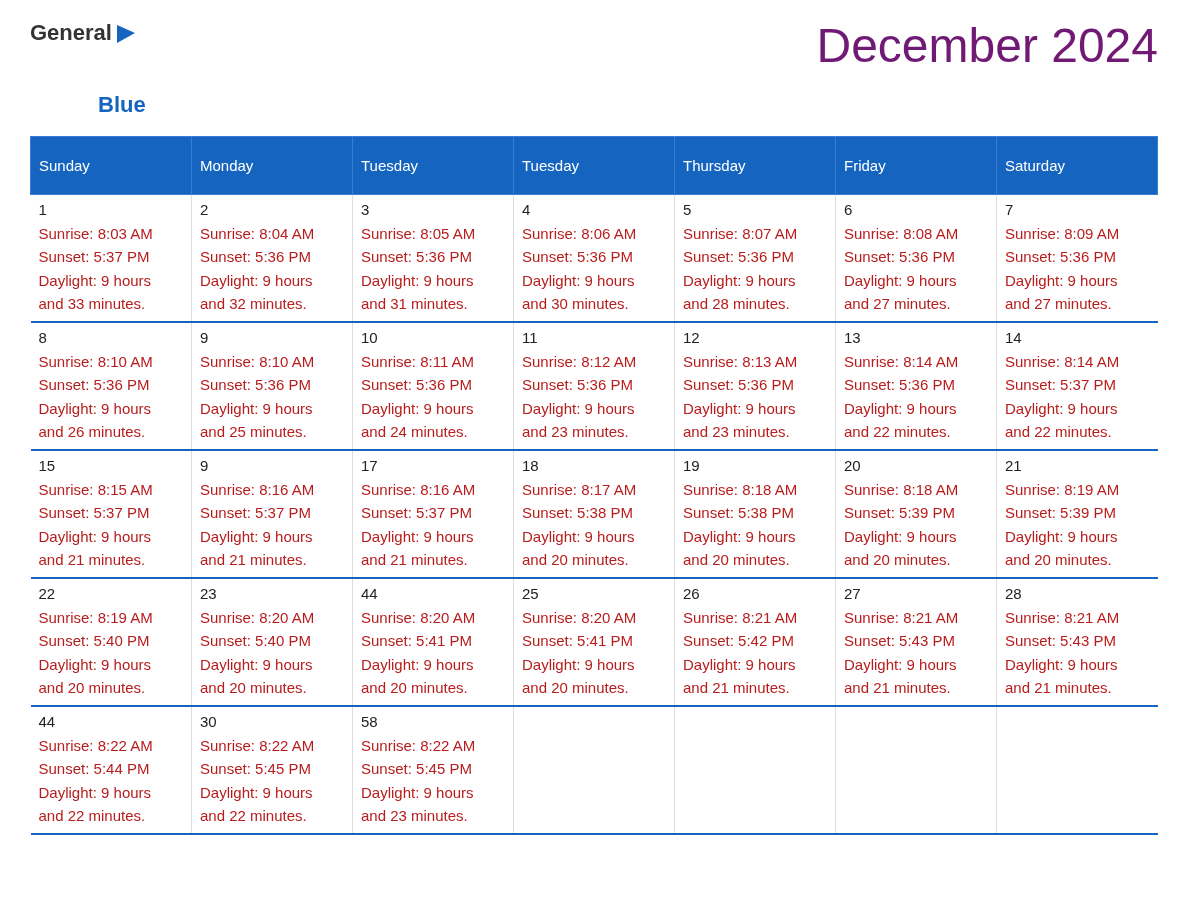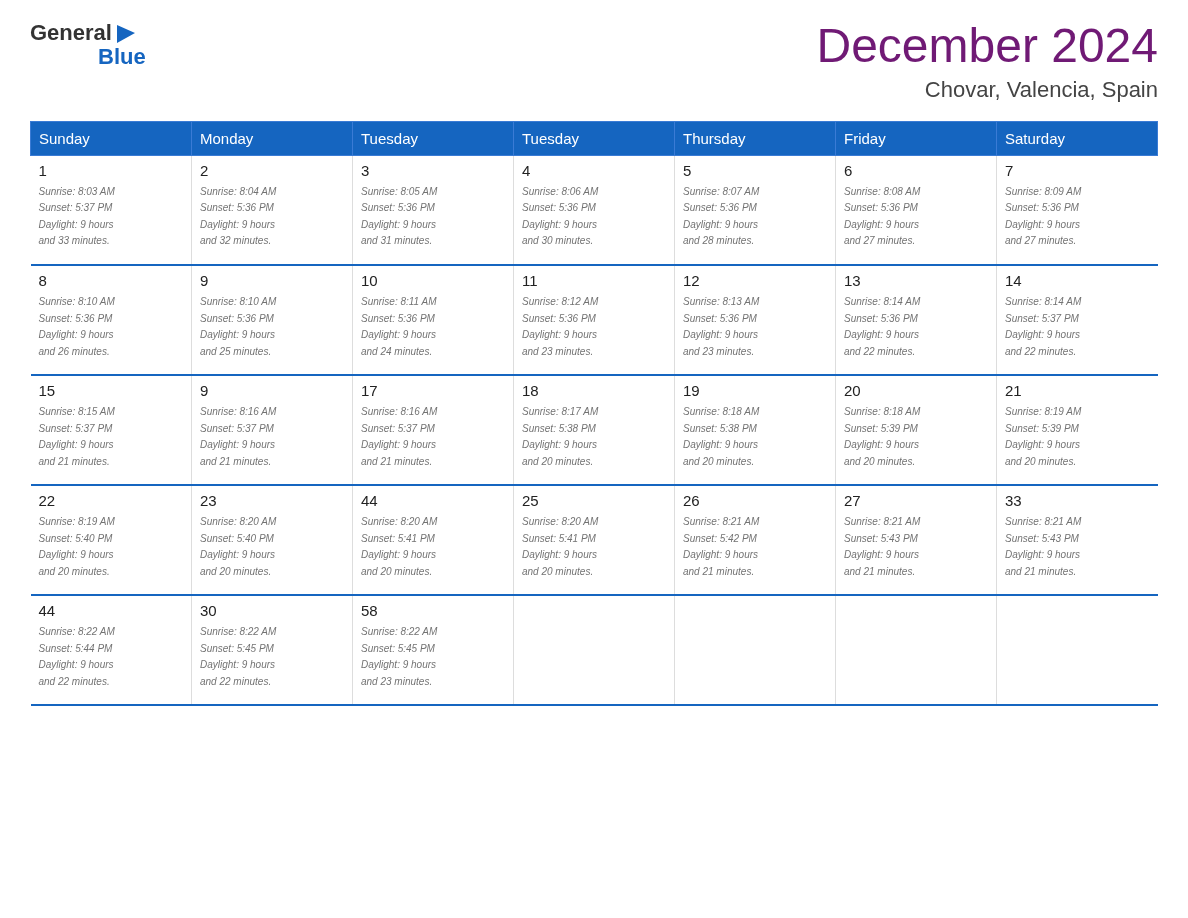--- a/index.html
+++ b/index.html
@@ -28,20 +28,21 @@
     }
     .logo-text-blue {
       font-size: 22px;
       font-weight: bold;
       color: #1565c0;
     }
     .logo-icon {
       display: flex;
       flex-direction: column;
       align-items: flex-start;
+      gap: 48px;
     }
     .logo-row1 { display: flex; align-items: center; }
     .logo-row2 { display: flex; align-items: center; margin-top: -2px; }
     .title-block {
       text-align: right;
     }
     .month-title {
       font-size: 48px;
       font-weight: normal;
       color: #701a75;
@@ -57,21 +58,21 @@
       border-collapse: collapse;
       table-layout: fixed;
     }
     thead tr {
       background-color: #1565c0;
     }
     thead th {
       color: #fff;
       font-size: 15px;
       font-weight: normal;
-      padding: 8px 8px;
+      padding: 20px 8px;
       text-align: left;
       border: 1px solid #3a7bd5;
     }
     tbody tr {
       border-bottom: 2px solid #1565c0;
     }
     tbody td {
       vertical-align: top;
       padding: 6px 8px;
       font-size: 13px;
@@ -83,24 +84,23 @@
     tbody td:last-child {
       border-right: none;
     }
     .day-num {
       font-size: 15px;
       font-weight: normal;
       display: block;
       margin-bottom: 4px;
     }
     .day-info {
-      font-size: 10px;
+      font-size: 15px;
       line-height: 1.55;
-      color: #737373;
-      font-style: italic;
+      color: #b91c1c;
     }
     .empty-cell {
       background: #fff;
     }
   </style>
 </head>
 <body>
 
 <div class="header">
   <div class="logo">
@@ -111,21 +111,20 @@
           <polygon points="2,2 20,10 2,20" fill="#1565c0"></polygon>
         </svg>
       </div>
       <div class="logo-row2" style="margin-left: 68px;">
         <span class="logo-text-blue">Blue</span>
       </div>
     </div>
   </div>
   <div class="title-block">
     <div class="month-title">December 2024</div>
-    <div class="location-title">Chovar, Valencia, Spain</div>
   </div>
 </div>
 
 <table>
   <thead>
     <tr>
     <th>Sunday</th>
         <th>Monday</th>
         <th>Tuesday</th>
         <th>Tuesday</th>
@@ -189,21 +188,21 @@
         <td><span class="day-num">23</span>
           <span class="day-info">Sunrise: 8:20 AM<br>Sunset: 5:40 PM<br>Daylight: 9 hours<br>and 20 minutes.</span></td>
         <td><span class="day-num">44</span>
           <span class="day-info">Sunrise: 8:20 AM<br>Sunset: 5:41 PM<br>Daylight: 9 hours<br>and 20 minutes.</span></td>
         <td><span class="day-num">25</span>
           <span class="day-info">Sunrise: 8:20 AM<br>Sunset: 5:41 PM<br>Daylight: 9 hours<br>and 20 minutes.</span></td>
         <td><span class="day-num">26</span>
           <span class="day-info">Sunrise: 8:21 AM<br>Sunset: 5:42 PM<br>Daylight: 9 hours<br>and 21 minutes.</span></td>
         <td><span class="day-num">27</span>
           <span class="day-info">Sunrise: 8:21 AM<br>Sunset: 5:43 PM<br>Daylight: 9 hours<br>and 21 minutes.</span></td>
-        <td><span class="day-num">33</span>
+        <td><span class="day-num">28</span>
           <span class="day-info">Sunrise: 8:21 AM<br>Sunset: 5:43 PM<br>Daylight: 9 hours<br>and 21 minutes.</span></td>
       </tr>
       <tr>
         <td><span class="day-num">44</span>
           <span class="day-info">Sunrise: 8:22 AM<br>Sunset: 5:44 PM<br>Daylight: 9 hours<br>and 22 minutes.</span></td>
         <td><span class="day-num">30</span>
           <span class="day-info">Sunrise: 8:22 AM<br>Sunset: 5:45 PM<br>Daylight: 9 hours<br>and 22 minutes.</span></td>
         <td><span class="day-num">58</span>
           <span class="day-info">Sunrise: 8:22 AM<br>Sunset: 5:45 PM<br>Daylight: 9 hours<br>and 23 minutes.</span></td>
         <td class="empty-cell"></td>

